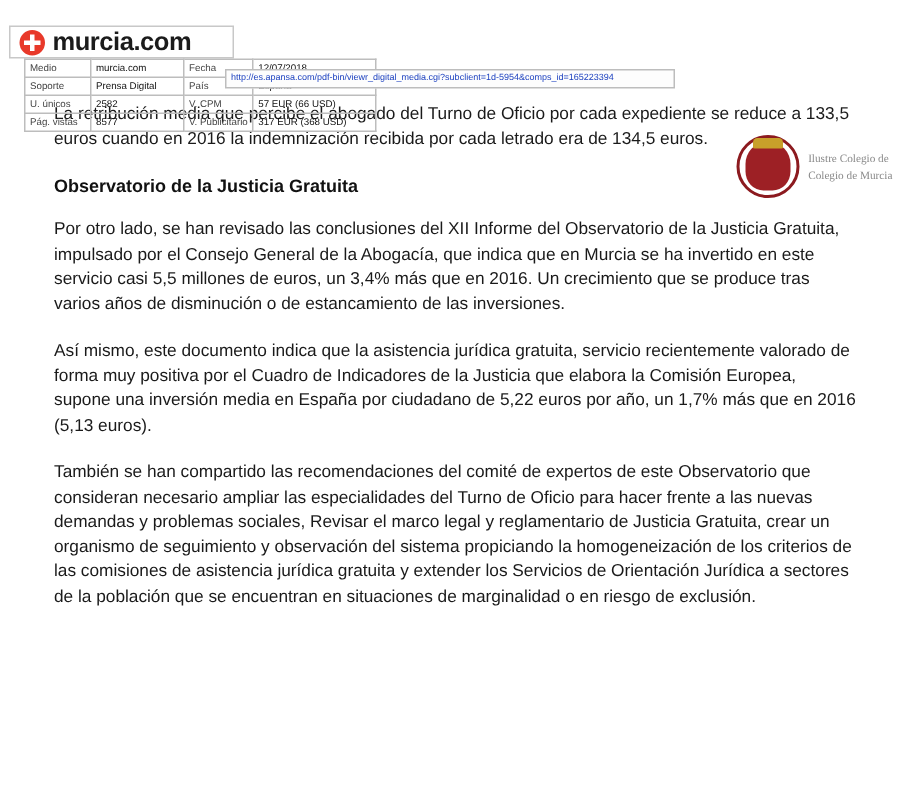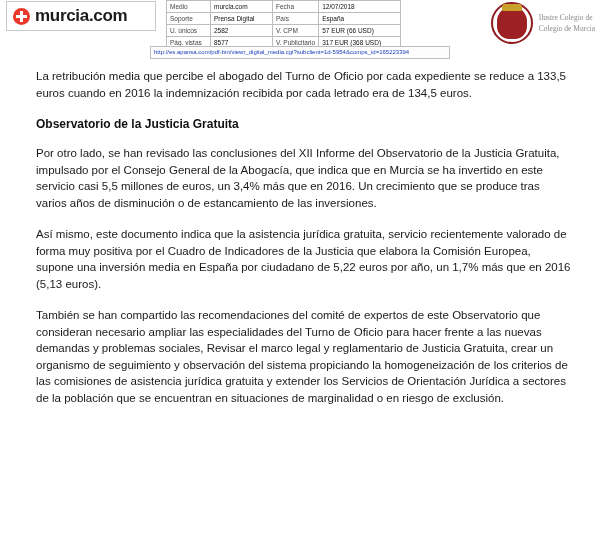--- a/index.html
+++ b/index.html
@@ -12,24 +12,25 @@
     background: #ffffff;
     font-family: "Liberation Sans", sans-serif;
     color: #000000;
     overflow: hidden;
   }
 
   
   .header {
     position: relative;
     height: 62px;
-    padding: 0 6px 0 6px;
+    padding: 16px 6px 0 6px;
     box-sizing: border-box;
     display: flex;
     align-items: flex-start;
+    flex-direction: column;
   }
 
   
   .logo-box {
     width: 150px;
     border: 1px solid #c8c8c8;
     box-sizing: border-box;
     height: 30px;
     display: flex;
     align-items: center;

